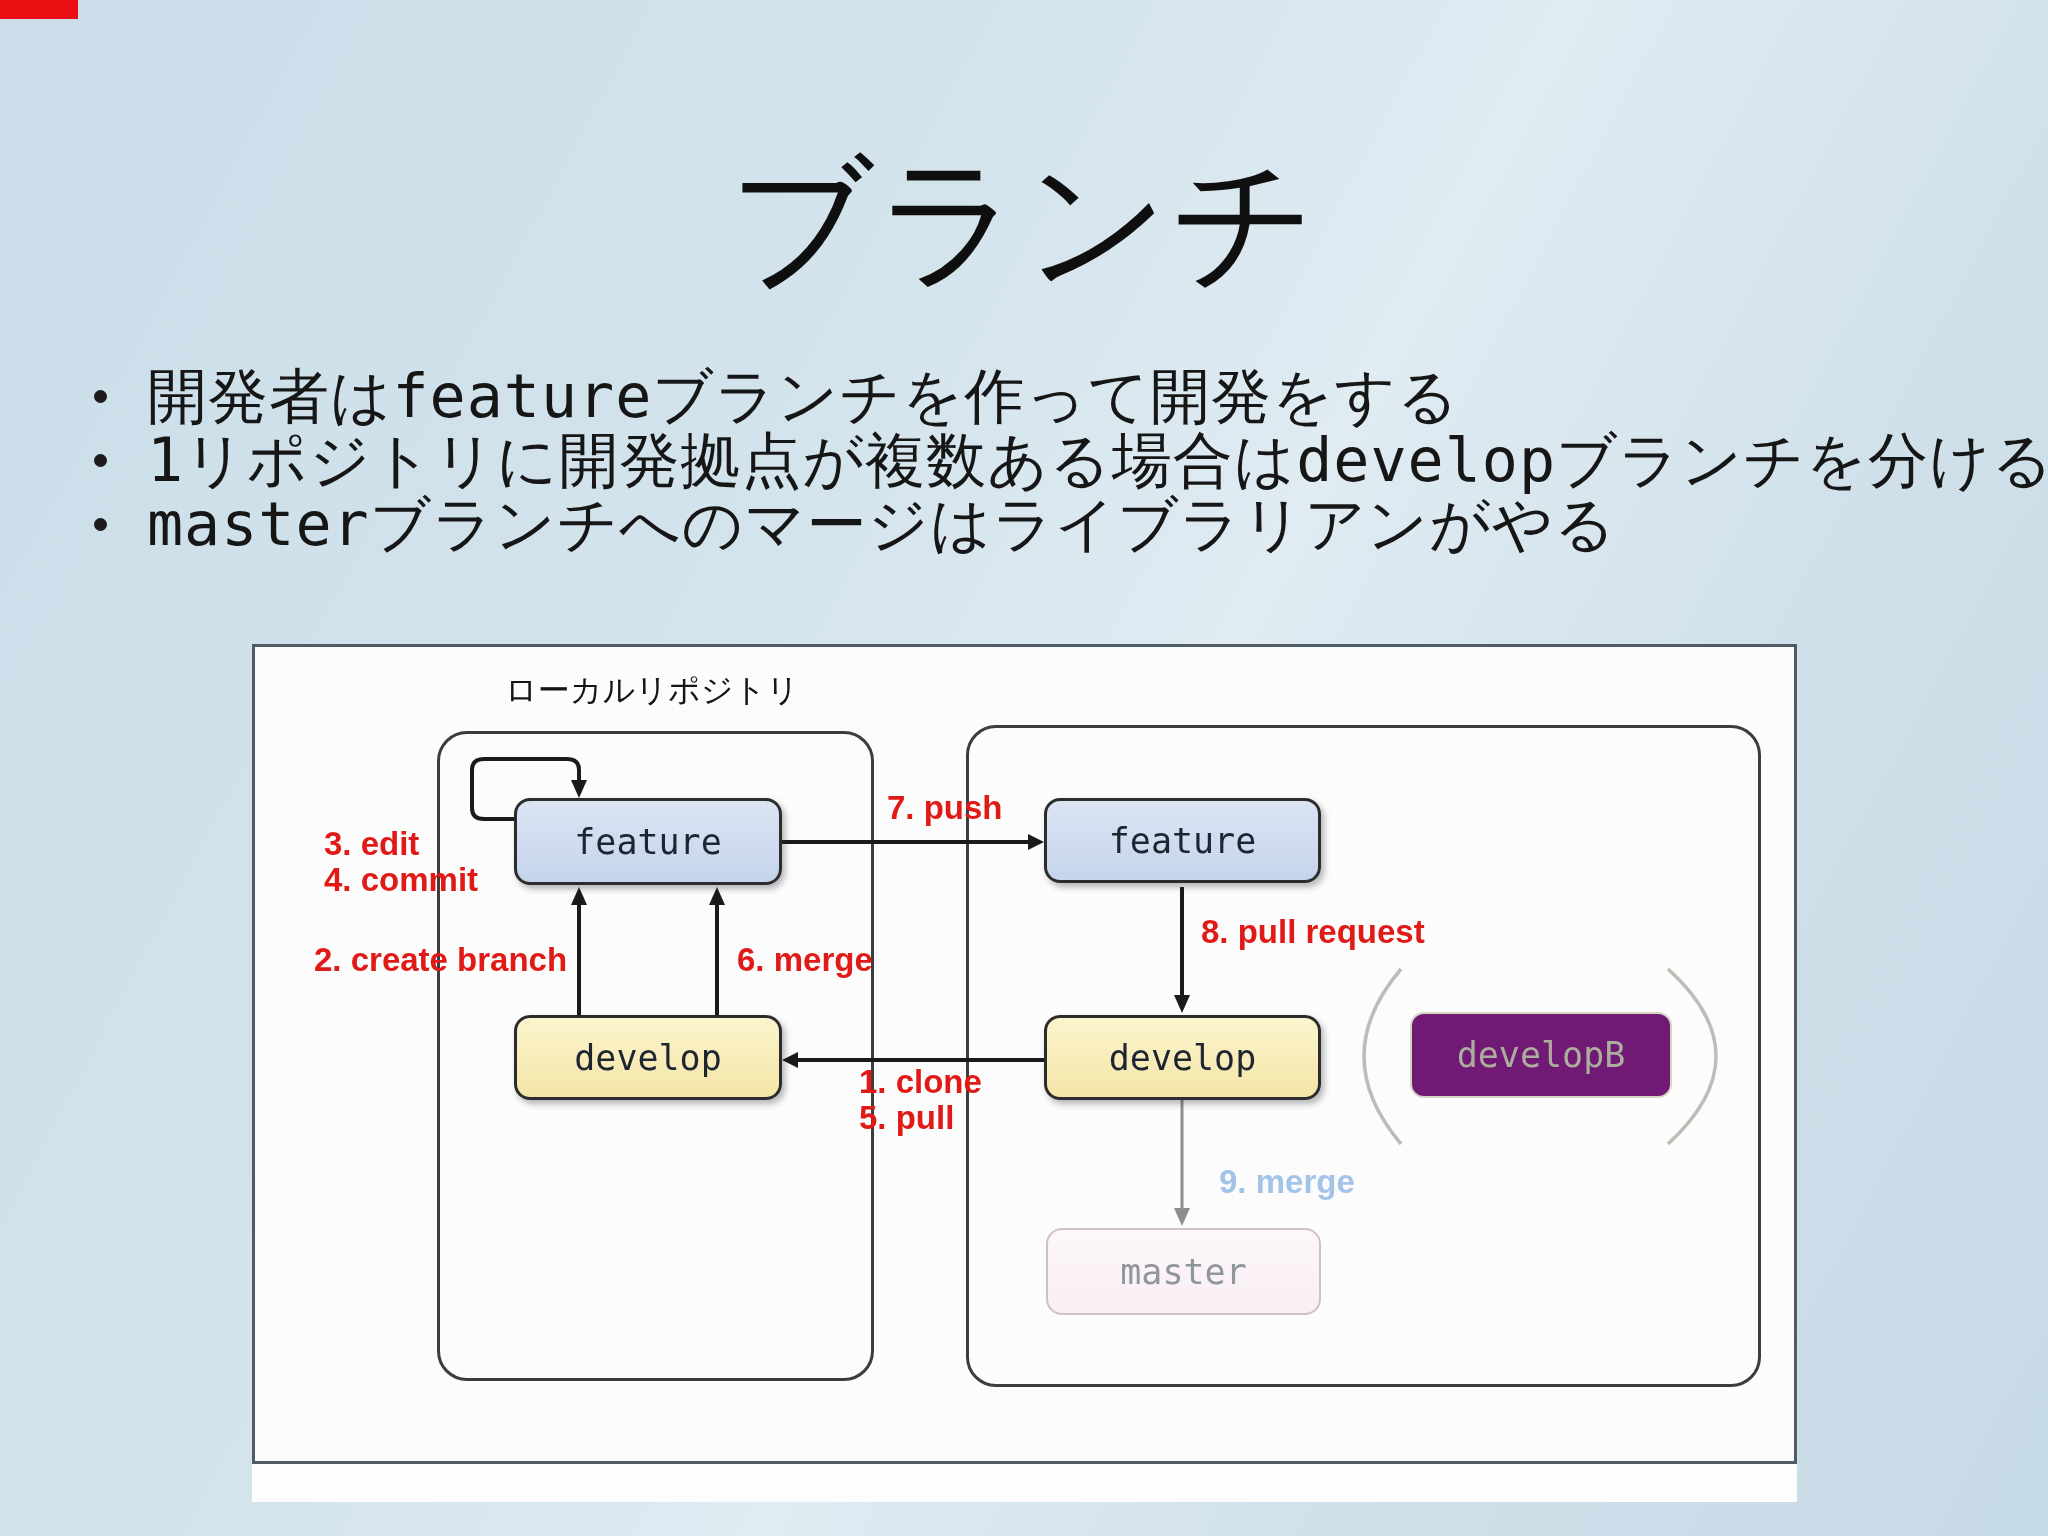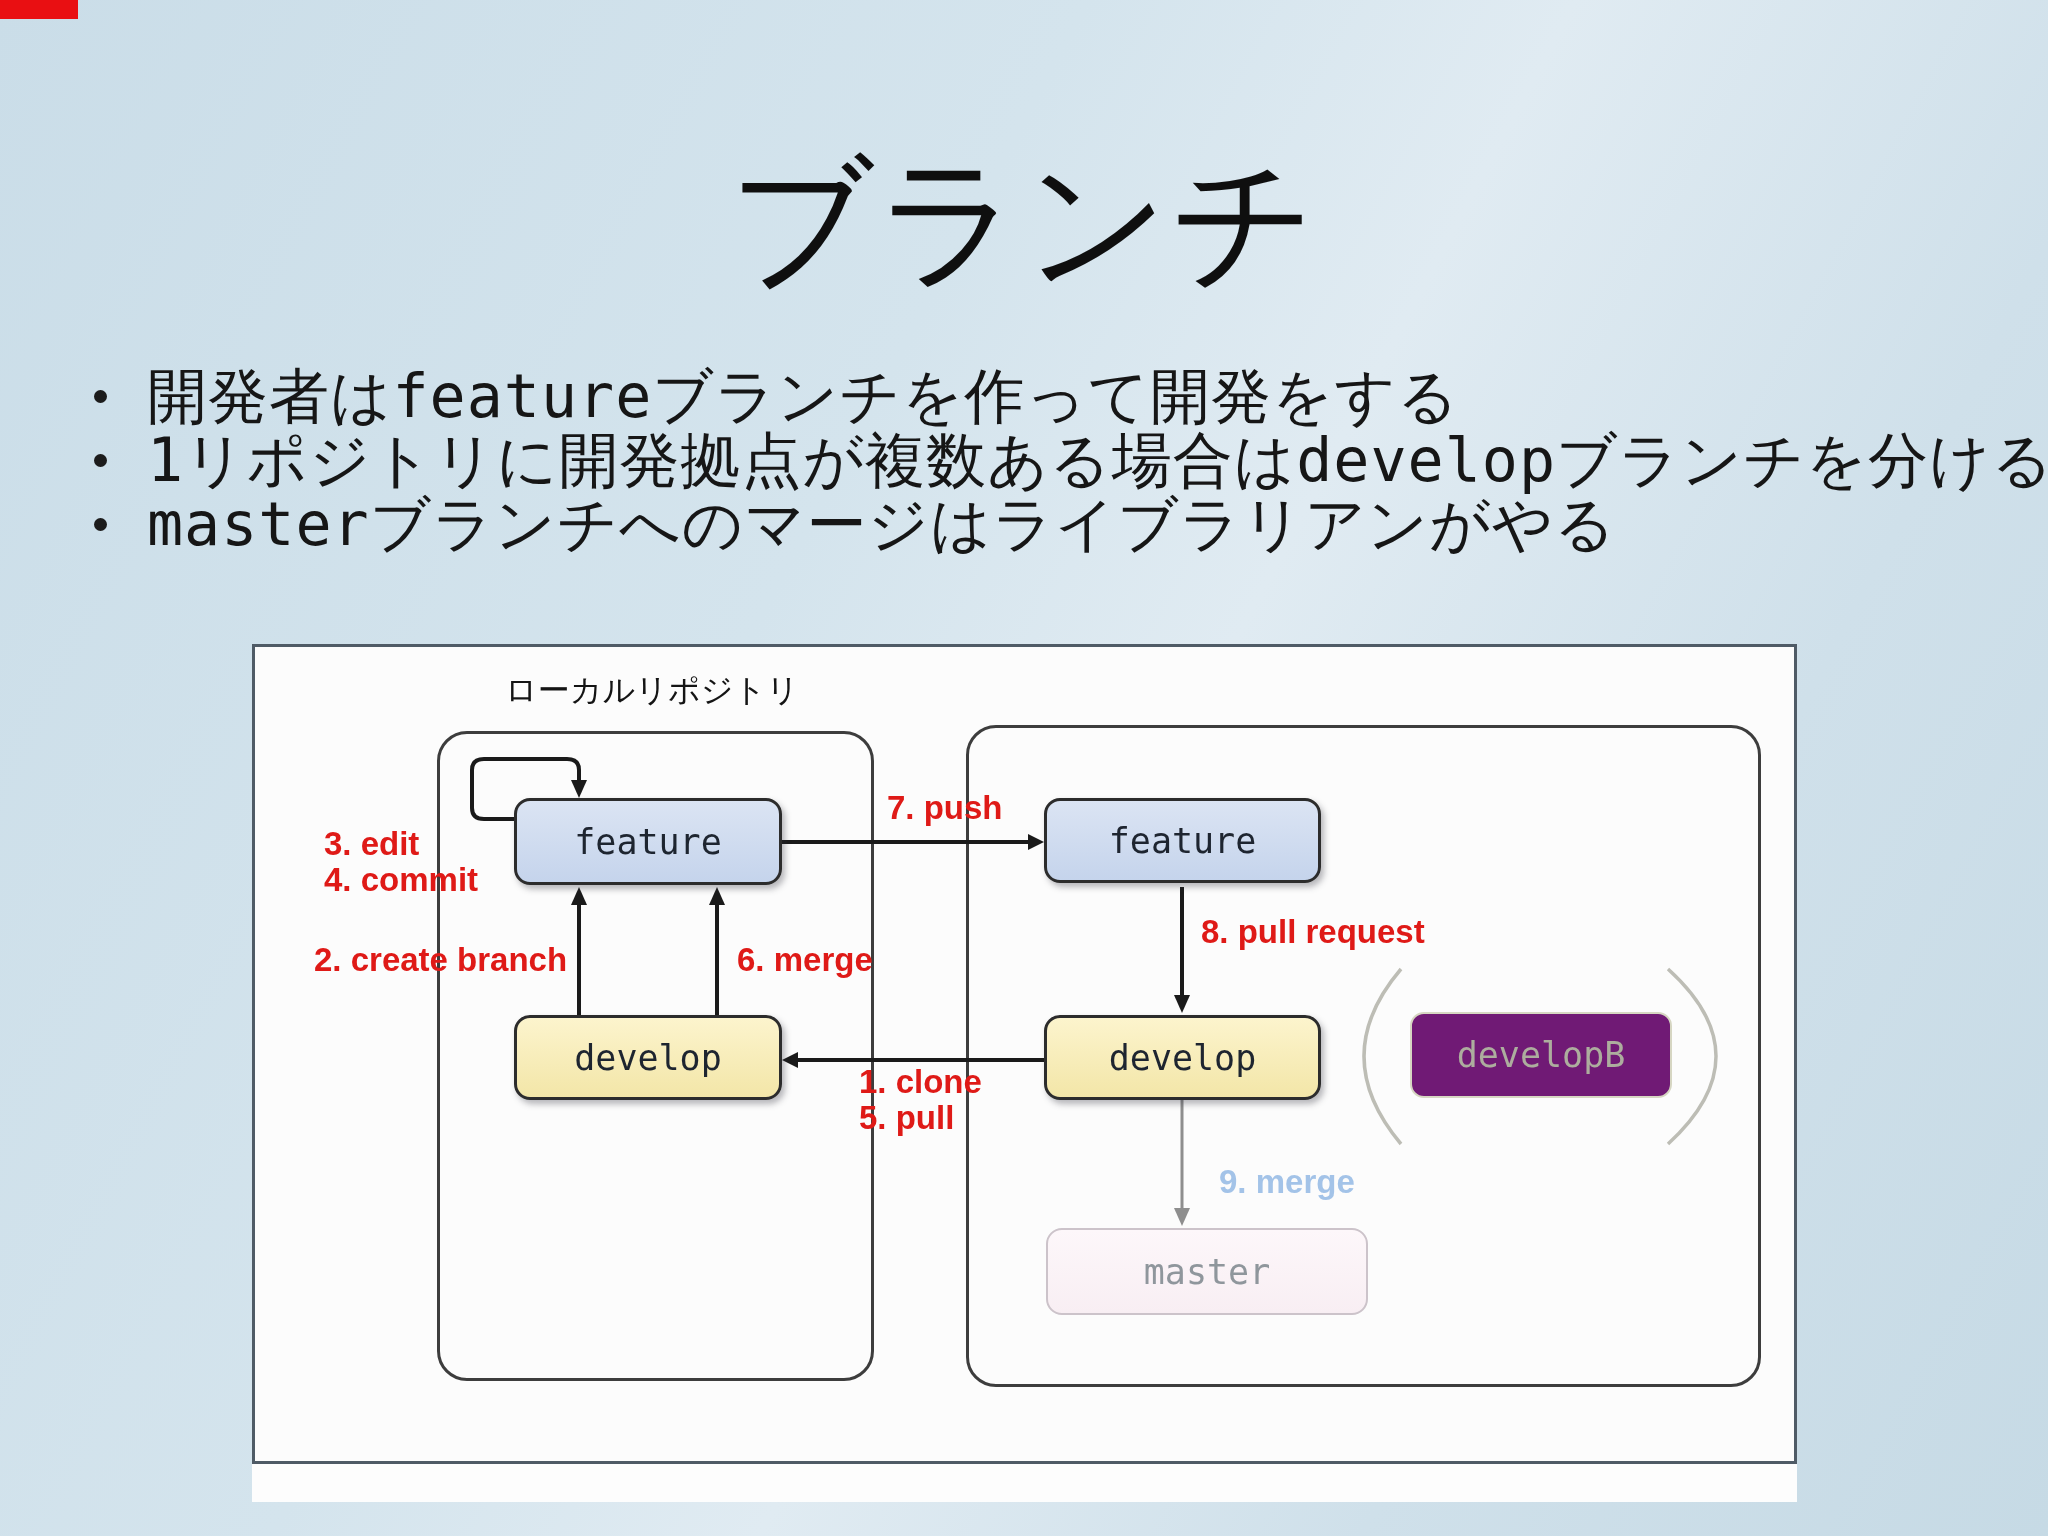--- a/index.html
+++ b/index.html
@@ -80,21 +80,21 @@
   .node.feature-local{left:235px;top:151px;width:268px;height:87px;}
   .node.develop-local{left:235px;top:368px;width:268px;height:85px;}
   .node.feature-remote{left:765px;top:151px;width:277px;height:85px;}
   .node.develop-remote{left:765px;top:368px;width:277px;height:85px;}
   .node.develop-b{
     left:1131px;top:365px;width:262px;height:86px;
     background:#701a75;border:2px solid #d6d6c2;border-radius:14px;
     color:#adad9e;box-shadow:none;
   }
   .node.master{
-    left:767px;top:581px;width:322px;height:87px;
+    left:767px;top:581px;width:275px;height:87px;
     background:linear-gradient(180deg,#fdf7fa,#f8eef3);
     border:2px solid #ccc3ca;color:#8f969c;box-shadow:none;
   }
   .step{
     position:absolute;
     font-family:"Liberation Sans","DejaVu Sans",sans-serif;
     font-weight:700;font-size:33px;color:#df1a17;
     white-space:nowrap;line-height:1.05;
   }
   .step.edit{left:45px;top:180px;}

